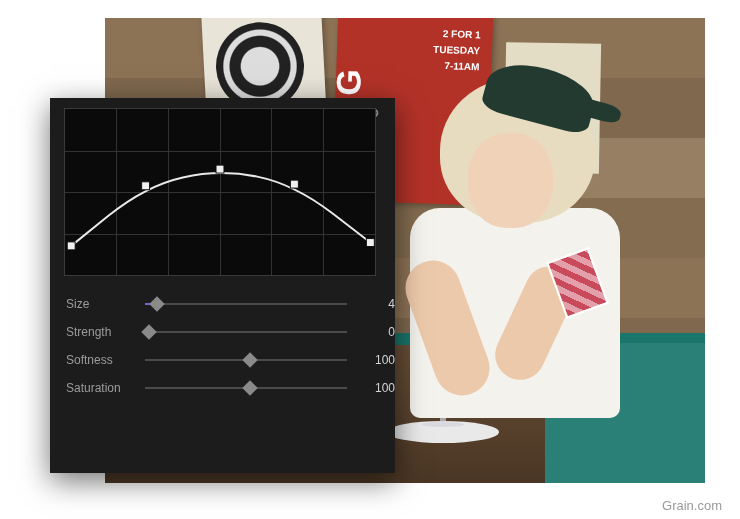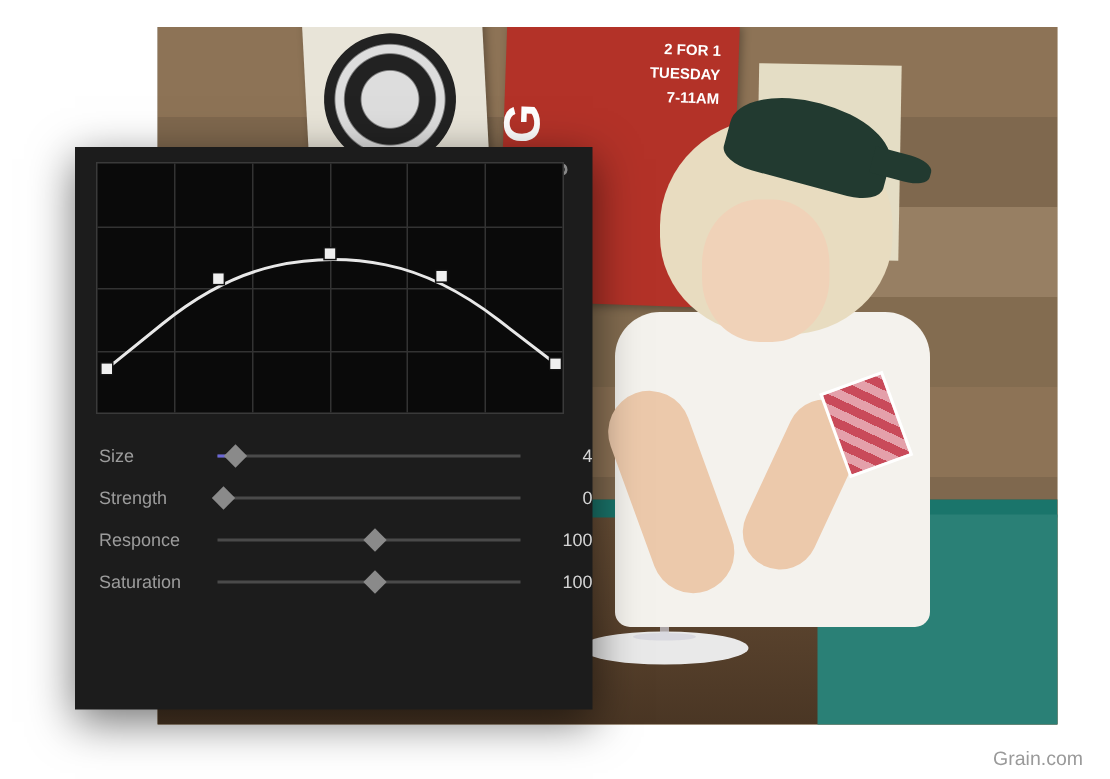--- a/index.html
+++ b/index.html
@@ -183,21 +183,21 @@
       <div class="slider-value">4</div>
     </div>
     <div class="slider-row">
       <div class="slider-label">Strength</div>
       <div class="slider-track">
         <div class="slider-thumb" style="left: 2%;"></div>
       </div>
       <div class="slider-value">0</div>
     </div>
     <div class="slider-row">
-      <div class="slider-label">Responce</div>
+      <div class="slider-label">Softness</div>
       <div class="slider-track">
         <div class="slider-thumb" style="left: 52%;"></div>
       </div>
       <div class="slider-value">100</div>
     </div>
     <div class="slider-row">
       <div class="slider-label">Saturation</div>
       <div class="slider-track">
         <div class="slider-thumb" style="left: 52%;"></div>
       </div>

